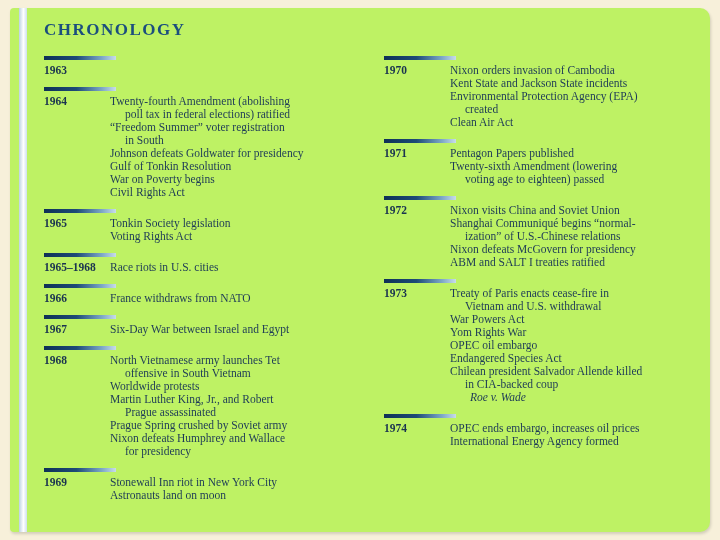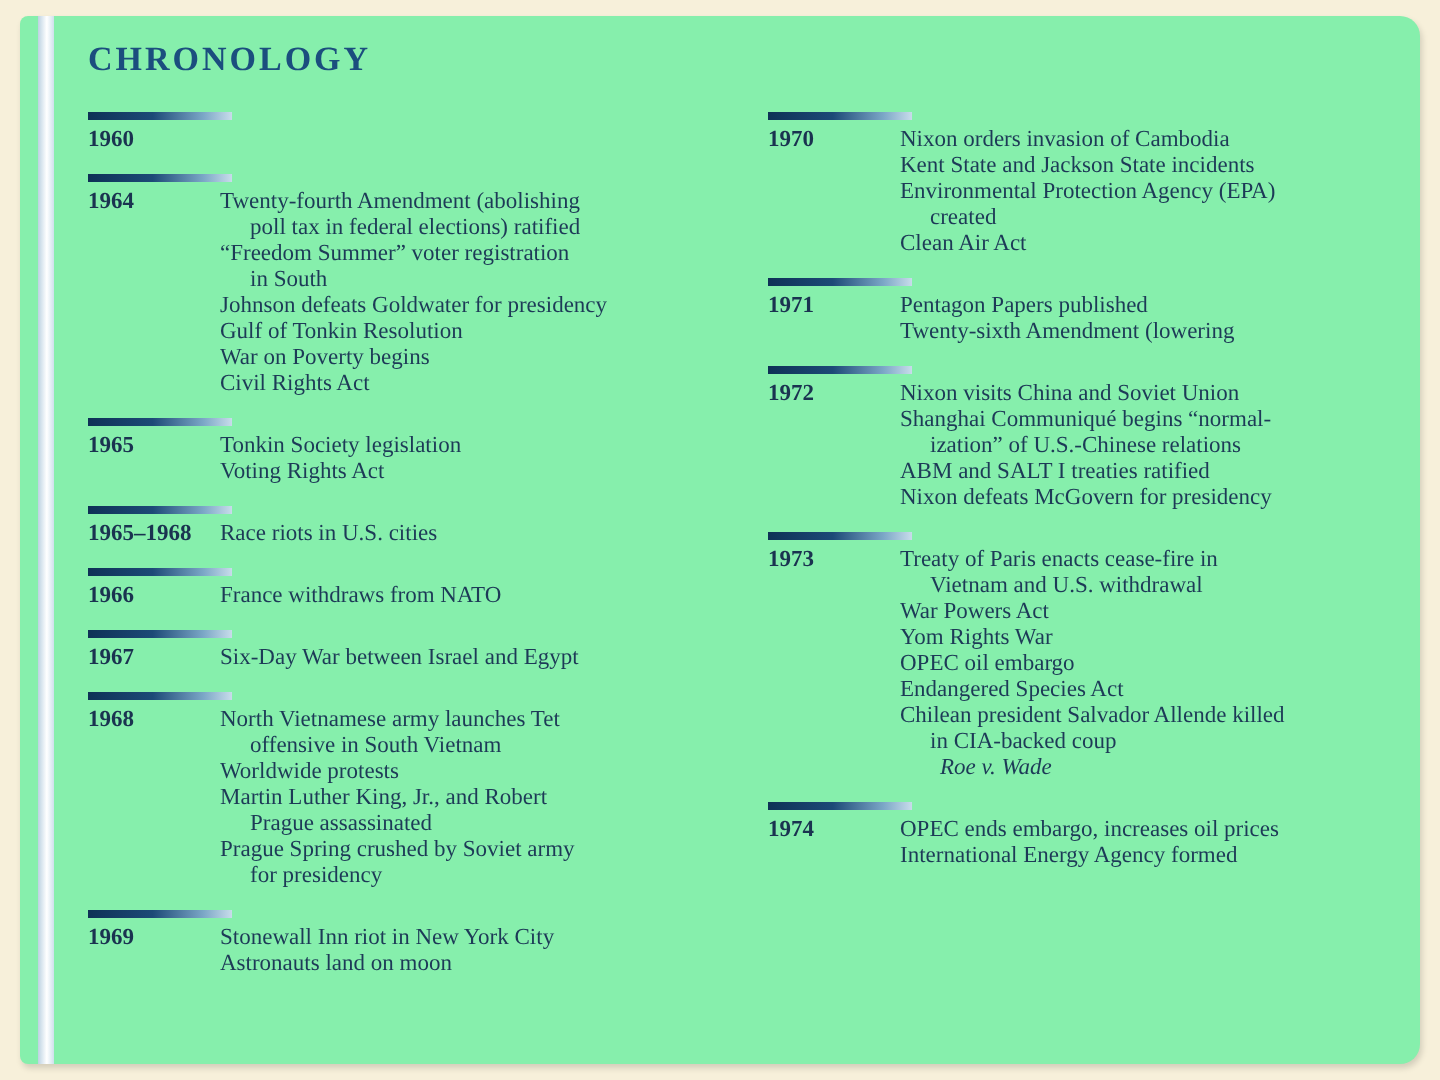--- a/index.html
+++ b/index.html
@@ -7,21 +7,21 @@
     width:720px;height:540px;
     background:#f7f0da;
     font-family:"Liberation Serif","DejaVu Serif",serif;
     overflow:hidden;
     position:relative;
   }
   .panel{
     position:absolute;
     left:10px;top:8px;
     width:700px;height:524px;
-    background:#86efac;
+    background:#bef264;
     border-radius:4px 10px 10px 4px;
     box-shadow:1px 2px 3px rgba(0,0,0,0.15);
     overflow:hidden;
   }
   .left-strip{
     position:absolute;
     left:9px;top:0;
     width:8px;height:100%;
     background:linear-gradient(to right,#bcd2e2, #ffffff 55%, #cfe0ec);
   }
@@ -81,21 +81,21 @@
 
 <div class="panel">
   <div class="left-strip"></div>
   <div class="panel-inner">
     <h1 class="title">CHRONOLOGY</h1>
     <div class="columns">
       <div class="col left">
           <div class="entry">
             <div class="bar"></div>
             <div class="row">
-              <span class="year">1960</span>
+              <span class="year">1963</span>
             </div>
           </div>
           <div class="entry">
             <div class="bar"></div>
             <div class="row">
               <span class="year">1964</span>
               <div class="events">
                 <div class="line">Twenty-fourth Amendment (abolishing</div>
                 <div class="line indent">poll tax in federal elections) ratified</div>
                 <div class="line">“Freedom Summer” voter registration</div>
@@ -148,20 +148,21 @@
             <div class="bar"></div>
             <div class="row">
               <span class="year">1968</span>
               <div class="events">
                 <div class="line">North Vietnamese army launches Tet</div>
                 <div class="line indent">offensive in South Vietnam</div>
                 <div class="line">Worldwide protests</div>
                 <div class="line">Martin Luther King, Jr., and Robert</div>
                 <div class="line indent">Prague assassinated</div>
                 <div class="line">Prague Spring crushed by Soviet army</div>
+                <div class="line">Nixon defeats Humphrey and Wallace</div>
                 <div class="line indent">for presidency</div>
               </div>
             </div>
           </div>
           <div class="entry">
             <div class="bar"></div>
             <div class="row">
               <span class="year">1969</span>
               <div class="events">
                 <div class="line">Stonewall Inn riot in New York City</div>
@@ -184,33 +185,34 @@
               </div>
             </div>
           </div>
           <div class="entry">
             <div class="bar"></div>
             <div class="row">
               <span class="year">1971</span>
               <div class="events">
                 <div class="line">Pentagon Papers published</div>
                 <div class="line">Twenty-sixth Amendment (lowering</div>
+                <div class="line indent">voting age to eighteen) passed</div>
               </div>
             </div>
           </div>
           <div class="entry">
             <div class="bar"></div>
             <div class="row">
               <span class="year">1972</span>
               <div class="events">
                 <div class="line">Nixon visits China and Soviet Union</div>
                 <div class="line">Shanghai Communiqué begins “normal-</div>
                 <div class="line indent">ization” of U.S.-Chinese relations</div>
+                <div class="line">Nixon defeats McGovern for presidency</div>
                 <div class="line">ABM and SALT I treaties ratified</div>
-                <div class="line">Nixon defeats McGovern for presidency</div>
               </div>
             </div>
           </div>
           <div class="entry">
             <div class="bar"></div>
             <div class="row">
               <span class="year">1973</span>
               <div class="events">
                 <div class="line">Treaty of Paris enacts cease-fire in</div>
                 <div class="line indent">Vietnam and U.S. withdrawal</div>

